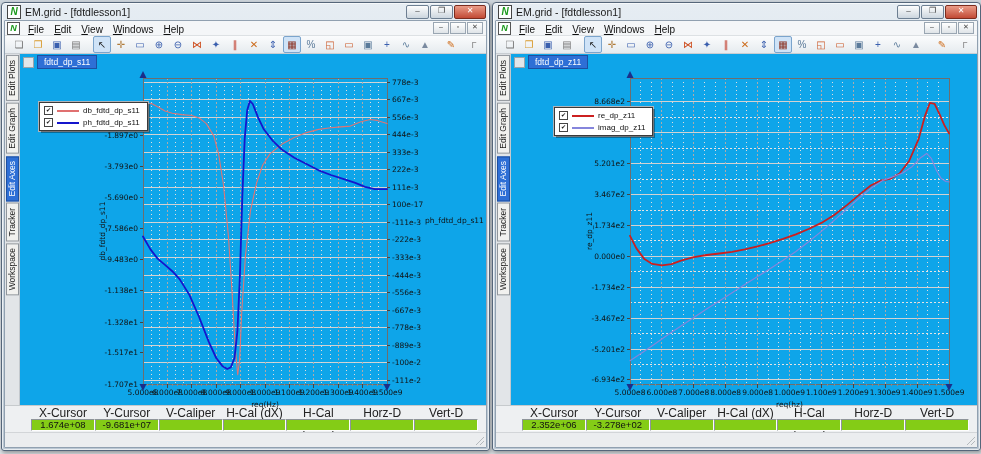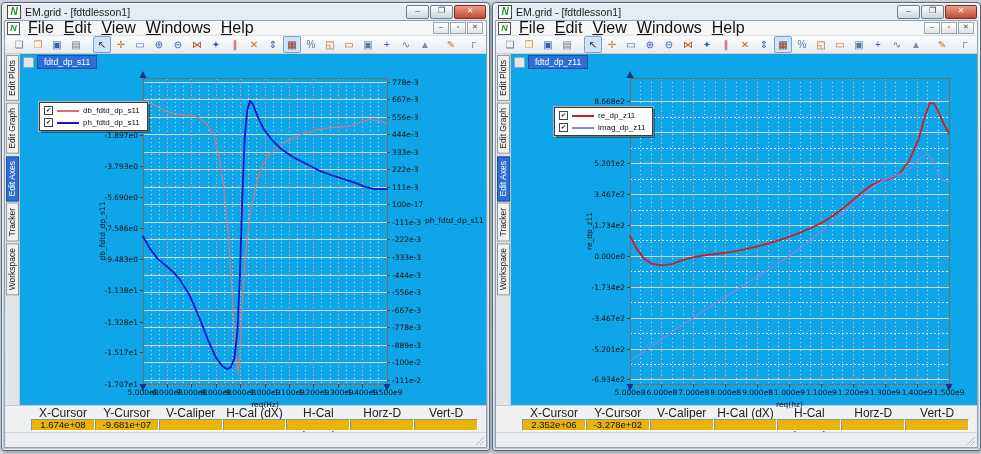--- a/index.html
+++ b/index.html
@@ -22,21 +22,21 @@
   .title-text{font-size:10.5px;color:#1a1a1a;white-space:nowrap;}
   .caption-btns{margin-left:auto;display:flex;gap:1px;}
   .cap-btn{width:21px;height:12px;border:1px solid #6d7f92;border-radius:2px;
     background:linear-gradient(#fdfdfd,#ccd6df);font-size:8px;line-height:10px;text-align:center;color:#333;}
   .cap-btn.close{width:30px;background:linear-gradient(#ea9c88,#c24a35);border-color:#7c2c1e;color:#fff;}
   .client{flex:1;display:flex;flex-direction:column;margin:0 2px 2px;background:#f0f2f4;
     border:1px solid #90a0b0;overflow:hidden;border-radius:1px;}
   .menubar{height:14px;background:#f4f6f8;border-bottom:1px solid #dde1e4;display:flex;align-items:center;padding:0 2px;}
   .menu-logo{width:11px;height:11px;background:#fff;border:1px solid #555;font-size:9px;line-height:10px;
     font-weight:bold;font-style:italic;color:#1c9a1c;text-align:center;margin-right:3px;}
-  .menu-item{font-size:16px;padding:0 5px;color:#111;}
+  .menu-item{font-size:10px;padding:0 5px;color:#111;}
   .child-btns{margin-left:auto;display:flex;gap:1px;padding-right:1px;}
   .child-btn{width:14px;height:10px;border:1px solid #9aa6b2;background:linear-gradient(#ffffff,#dfe4e8);
     font-size:7px;line-height:8px;text-align:center;color:#444;}
   .toolbar{height:17px;background:linear-gradient(#fbfcfd,#e6ebef);border-bottom:1px solid #c8cdd2;
     display:flex;align-items:center;padding:0 5px;}
   .tb-group{display:flex;gap:1px;margin-right:8px;}
   .tb-btn{width:16px;height:15px;display:flex;align-items:center;justify-content:center;
     font-size:10px;border:1px solid transparent;border-radius:2px;}
   .tb-btn.pressed{background:#cfe3f7;border-color:#7ba4cc;}
   .tb-spacer{flex:1;}
@@ -57,21 +57,21 @@
     display:flex;flex-direction:column;gap:3px;z-index:5;}
   .leg-row{display:flex;align-items:center;gap:4px;}
   .leg-check{width:7px;height:7px;border:1px solid #444;background:#fff;font-size:6px;line-height:6px;text-align:center;color:#111;}
   .leg-line{width:22px;border-top:2px solid;}
   .leg-label{font-size:8px;color:#111;white-space:nowrap;}
   .statusbar{height:26px;background:#eef0f2;border-top:1px solid #c6cacd;display:flex;flex-direction:column;
     padding:0 8px 0 26px;flex:0 0 auto;}
   .status-headers{height:13px;display:flex;}
   .status-h{flex:1;font-size:12px;text-align:center;color:#222;line-height:14px;}
   .status-cells{height:12px;display:flex;}
-  .status-c{flex:1;font-size:9.5px;text-align:center;background:#eab308;
+  .status-c{flex:1;font-size:9.5px;text-align:center;background:#84cc16;
     border:1px solid;border-color:#8e9499 #fdfdfd #fdfdfd #8e9499;line-height:10px;color:#111;}
   .outer-strip{height:14px;background:#ebedef;border-top:1px solid #d2d5d8;position:relative;
     border-radius:0 0 3px 3px;flex:0 0 auto;}
   .grip{position:absolute;right:2px;bottom:2px;width:10px;height:10px;
     background:repeating-linear-gradient(135deg,transparent 0 2px,#b4b9bd 2px 3px);
     clip-path:polygon(100% 0,100% 100%,0 100%);}
 </style>
 </head>
 <body>
 

